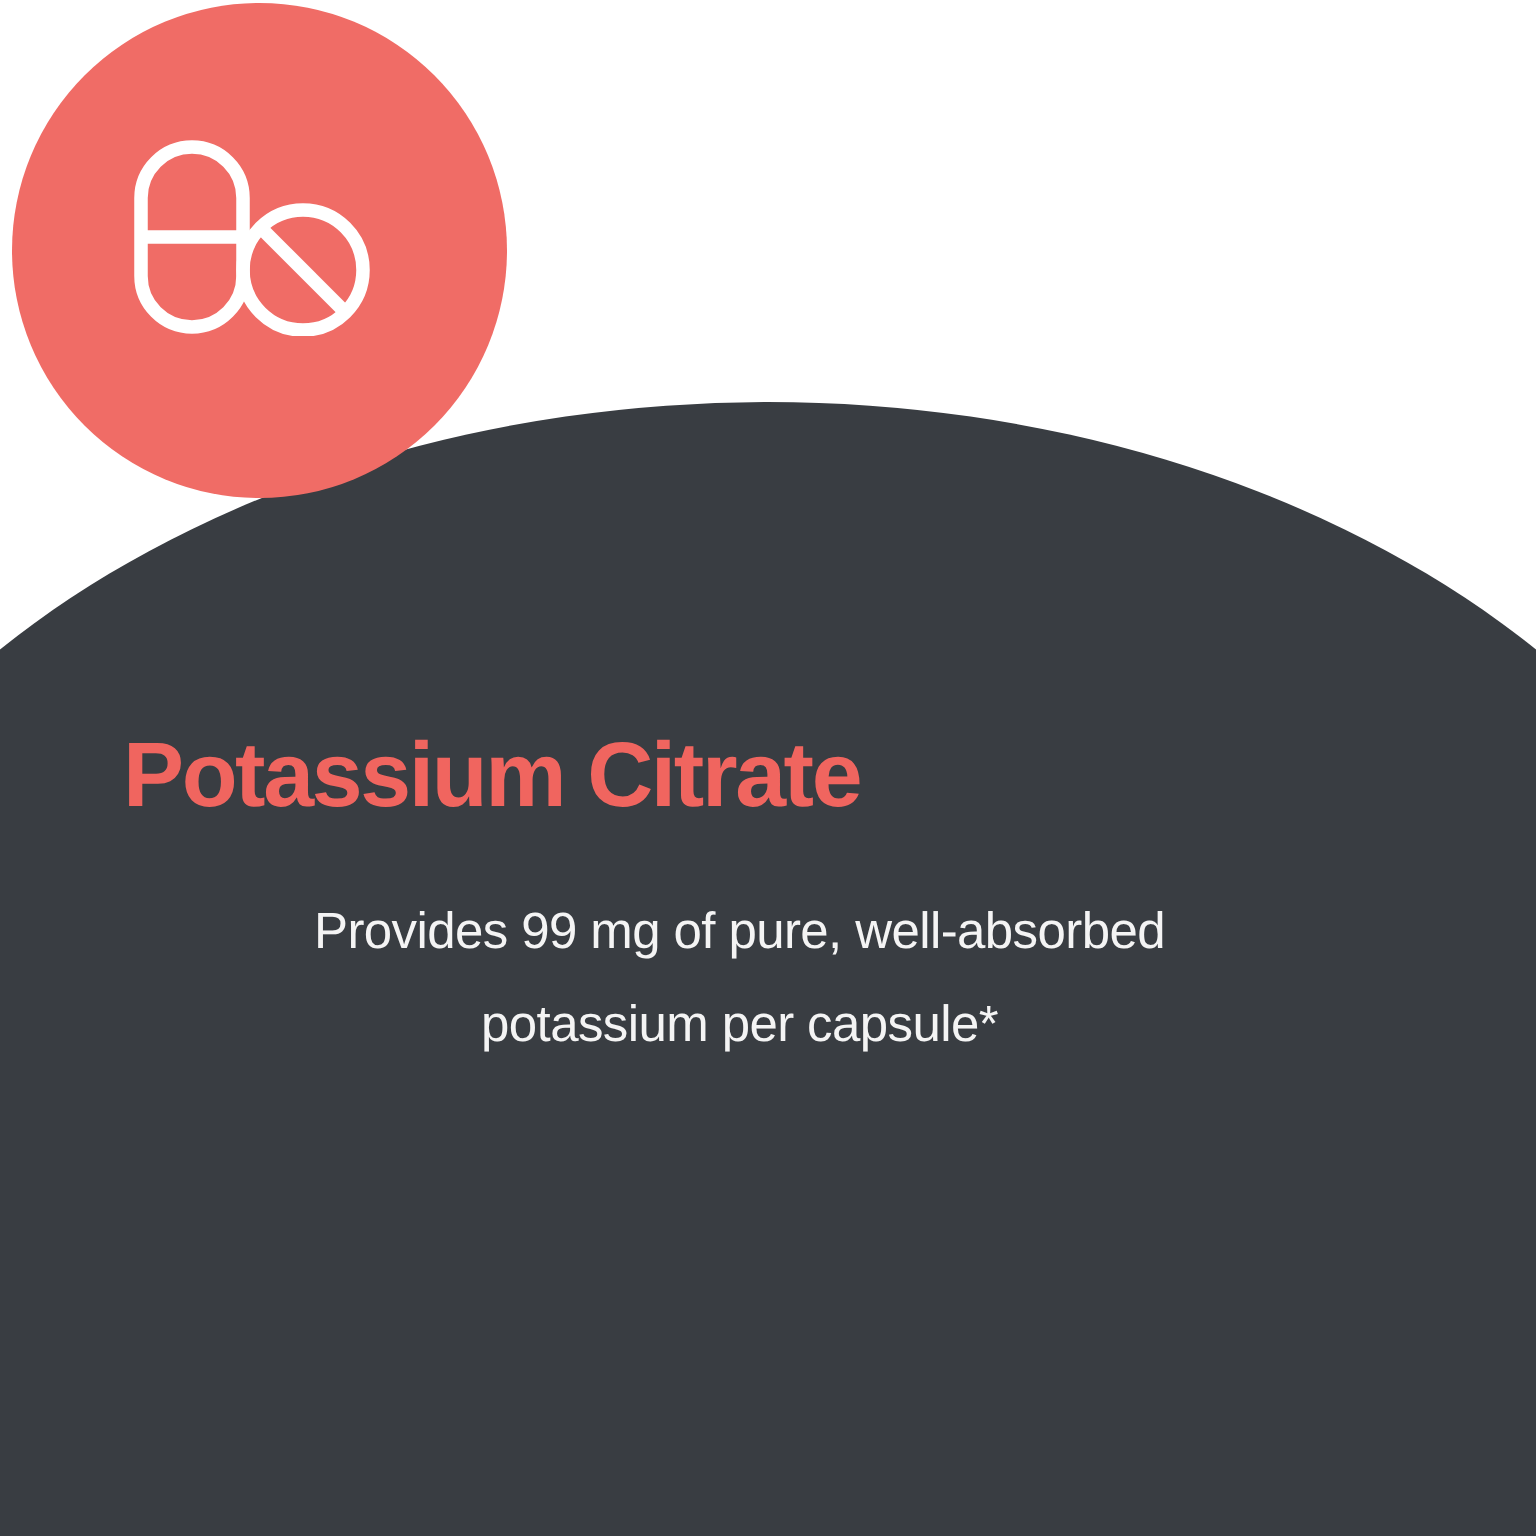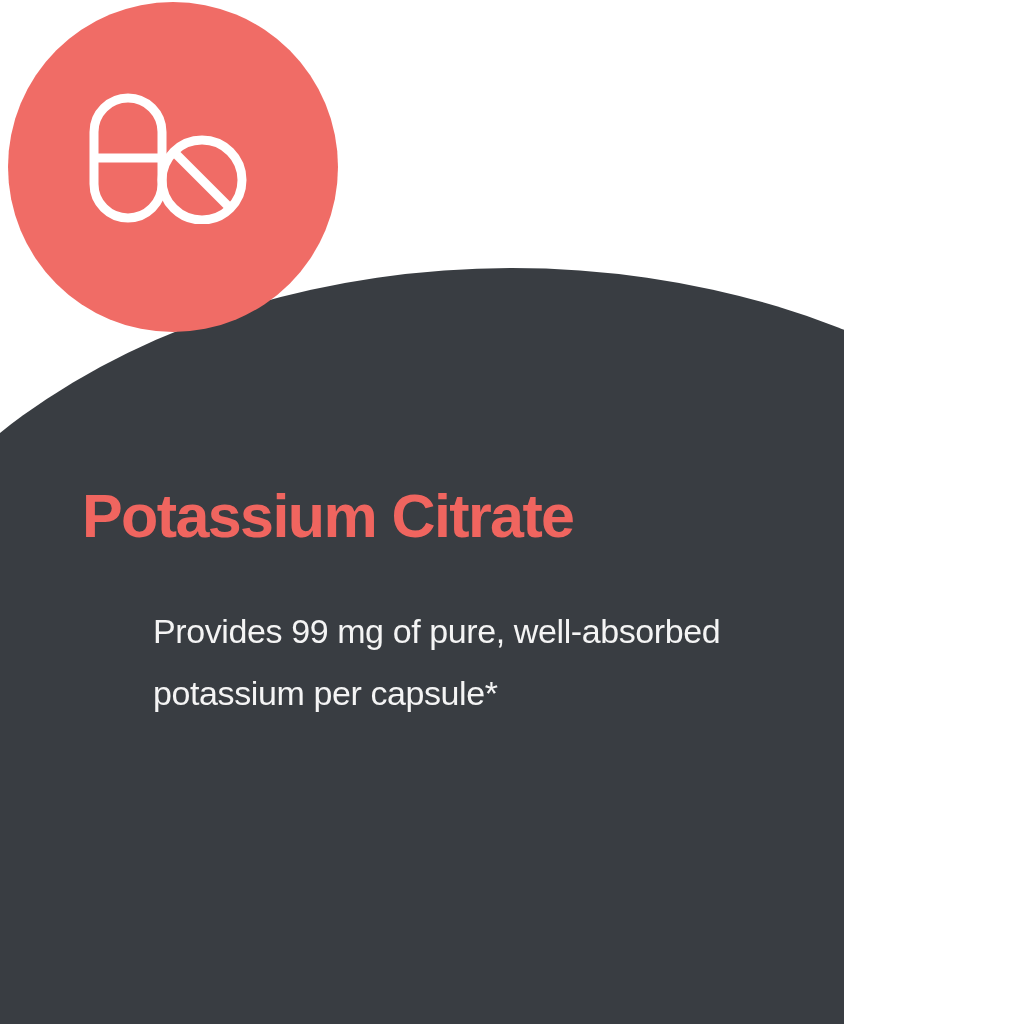--- a/index.html
+++ b/index.html
@@ -7,24 +7,25 @@
     margin: 0;
     padding: 0;
     background: #ffffff;
   }
   body {
     font-family: "Liberation Sans", sans-serif;
   }
 
   .stage {
     position: relative;
-    width: 844px;
+    width: 1024px;
     height: 1024px;
     background: #ffffff;
     overflow: hidden;
+    text-align: center;
   }
 
   
   .dark-shape {
     position: absolute;
     left: -180px;
     top: 268px;
     width: 1384px;
     height: 1200px;
     background: #393D42;
@@ -82,21 +83,21 @@
     letter-spacing: -1.6px;
     color: #F0655F;
     line-height: 1.1;
     white-space: nowrap;
   }
 
   .product-desc {
     position: absolute;
     left: 139px;
     top: 586px;
-    margin: 14px;
+    margin: 4px;
     width: 700px;
     font-family: "Liberation Sans", sans-serif;
     font-size: 34px;
     font-weight: 400;
     letter-spacing: -0.4px;
     line-height: 62px;
     color: #F4F4F4;
   }
 </style>
 </head>

